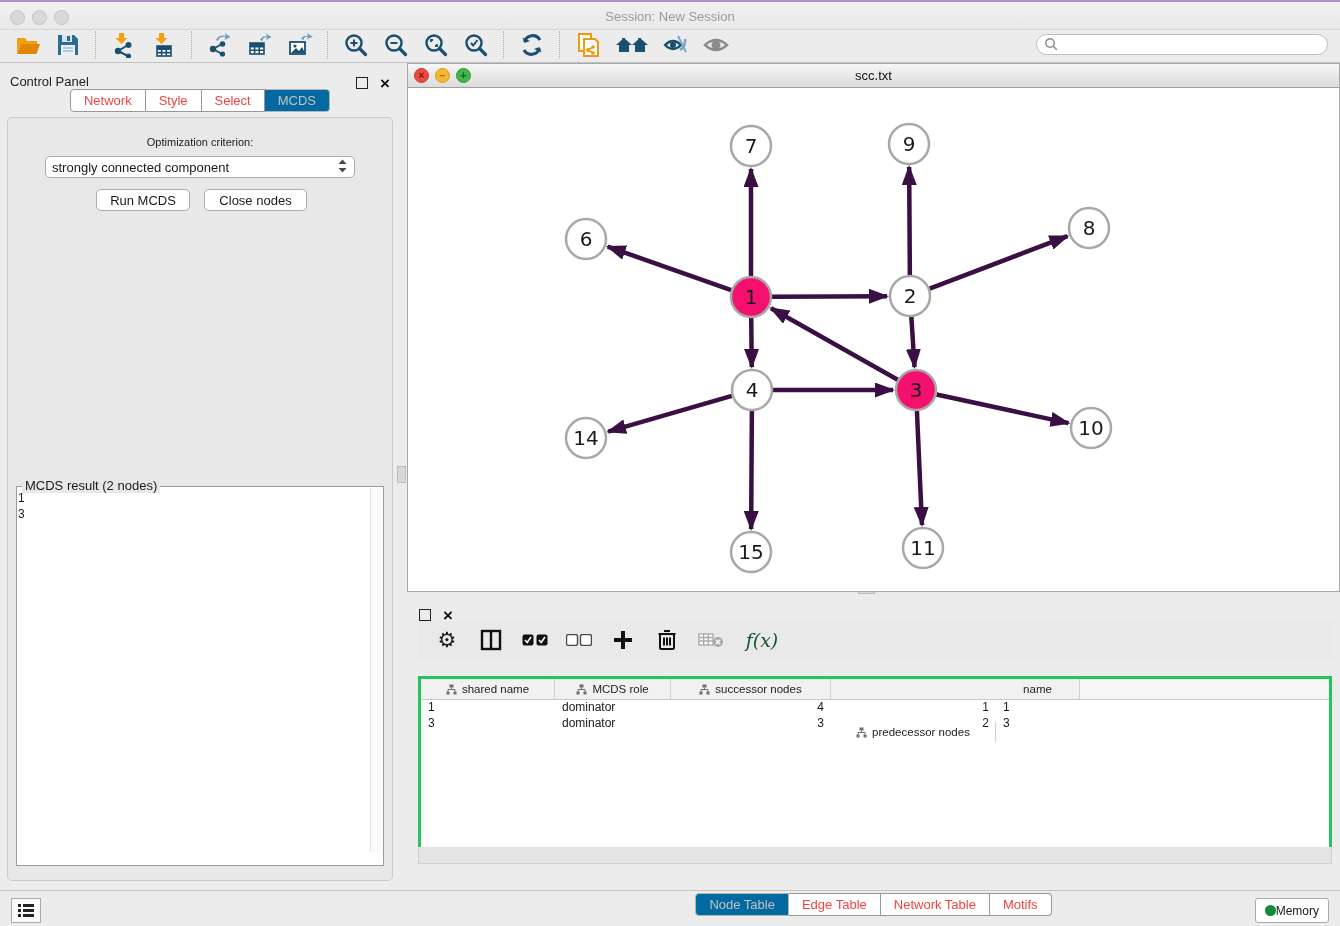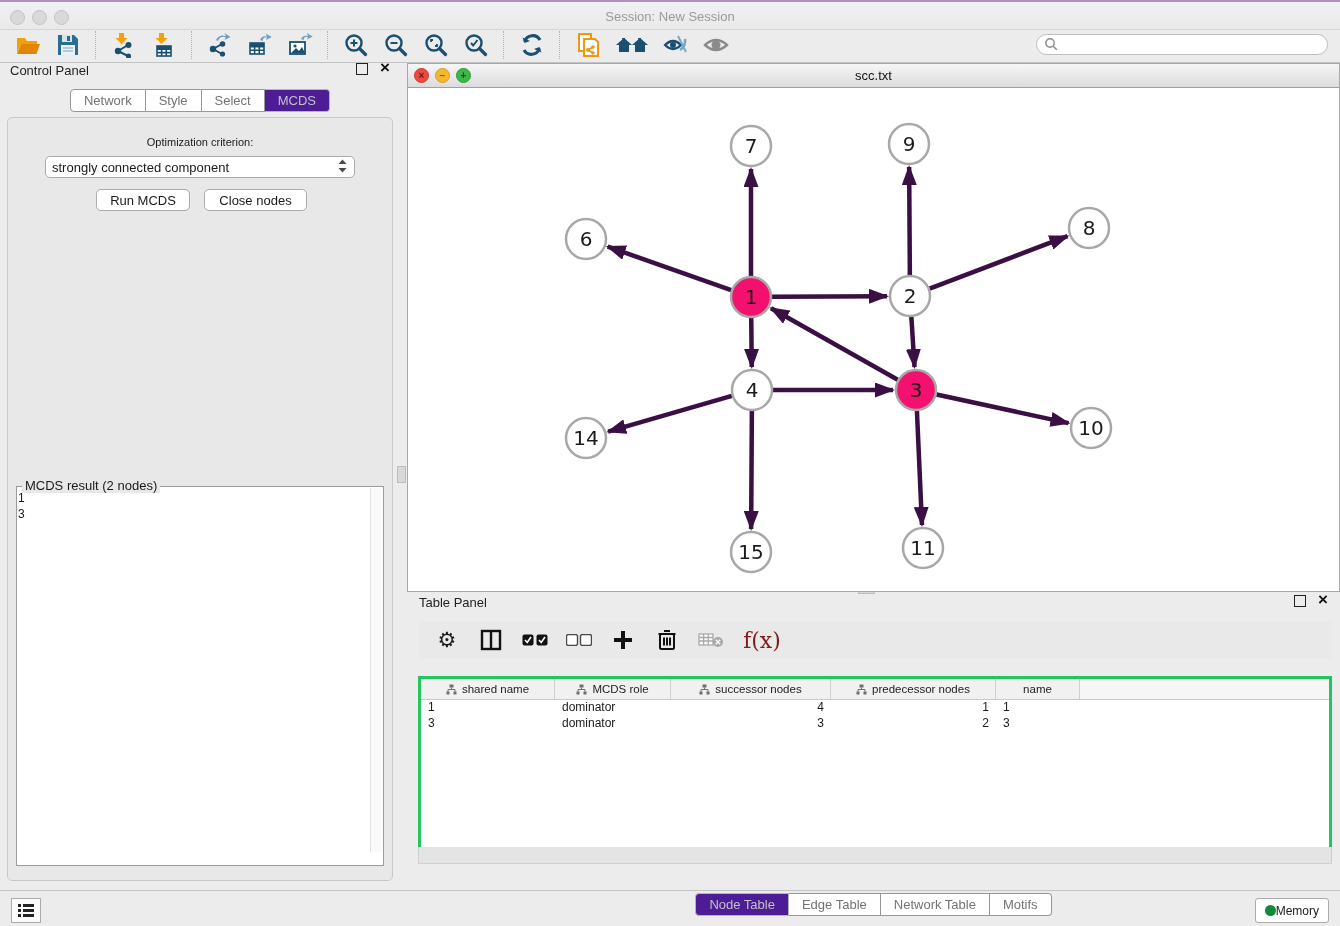--- a/index.html
+++ b/index.html
@@ -13,29 +13,29 @@
   #win-title{left:0;right:0;top:7px;text-align:center;color:#9a9a9a;font-size:13px}
   
   #toolbar{left:0;top:28px;width:1340px;height:35px;border-bottom:1px solid #c2c2c2;display:flex;align-items:center;padding-left:8px;box-sizing:border-box}
   .tbtn{width:30px;height:28px;display:flex;align-items:center;justify-content:center;margin:0 5px;cursor:default}
   .tsep{width:1px;height:28px;margin:0 7px;border-left:1px dotted #b0b0b0}
   #searchbox{position:absolute;right:12px;top:34px;width:292px;height:21px;border:1px solid #bdbdbd;border-radius:11px;
              background:#fff;display:flex;align-items:center;padding-left:7px;box-sizing:border-box}
   #searchbox input{border:none;outline:none;flex:1;font-size:12px;background:transparent;height:16px}
   
   #control-panel{left:0;top:63px;width:400px;height:827px}
-  .panel-head{height:26px;display:flex;align-items:flex-start;padding:0 10px}
+  .panel-head{height:26px;display:flex;align-items:flex-end;padding:0 10px}
   .panel-title{font-size:13px;color:#222;flex:1}
   .float-ic{width:10px;height:10px;border:1.5px solid #222;display:inline-block;margin-right:12px}
   .close-ic{font-size:17px;font-weight:900;color:#111;line-height:10px}
   .tabrow{display:flex;justify-content:center;position:relative;z-index:2}
-  .tab{font-size:13px;padding:3px 13px;background:#fff;border:1px solid #979797;border-left:none;color:#737373}
+  .tab{font-size:13px;padding:3px 13px;background:#fff;border:1px solid #979797;border-left:none;color:#ef4444}
   .tab:first-child{border-left:1px solid #979797;border-radius:4px 0 0 4px}
   .tab:last-child{border-radius:0 4px 4px 0}
-  .tab.sel{background:#4c1d95;color:#c2c2c2;border-color:#b5b5b5}
+  .tab.sel{background:#0369a1;color:#c2c2c2;border-color:#b5b5b5}
   .panel-body{background:#e8e8e8;border:1px solid #c9c9c9;border-radius:5px}
   #cp-body{left:7px;top:54px;width:384px;height:762px}
   #opt-label{width:100%;text-align:center;top:18px;font-size:11px}
   #criterion{left:37px;top:38px;width:310px;height:22px;background:#fff;border:1px solid #ababab;border-radius:5px;
              display:flex;align-items:center;padding:0 6px;box-sizing:border-box;font-size:13px}
   #criterion .chev{margin-left:auto}
   .btn{background:#fff;border:1px solid #ababab;border-radius:5px;font-size:13px;height:22px;display:flex;align-items:center;justify-content:center;box-sizing:border-box}
   #run-btn{left:88px;top:71px;width:94px}
   #close-btn{left:196px;top:71px;width:103px}
   #result-fs{left:8px;top:368px;width:366px;height:378px;border:1px solid #9c9c9c;background:#fff}
@@ -54,21 +54,21 @@
   #tl-max{background:#3fb54a;border:1px solid #2f9a39;color:#145e1a}
   #net-title{position:absolute;left:0;right:0;text-align:center;font-size:13px;color:#111}
   #graph-canvas{left:0;top:23px;width:931px;height:504px}
   
   .splitter{background:#d8d8d8;border:1px solid #bdbdbd}
   
   #table-panel{left:407px;top:595px;width:933px;height:295px}
   #tp-toolbar{left:11px;top:26px;right:8px;height:38px;background:#e9e9e9;display:flex;align-items:center;padding-left:14px}
   .tpbtn{margin-right:14px;display:flex;align-items:center;justify-content:center;width:30px;height:30px}
   .gear-glyph{font-size:21px;color:#1c1c1c;font-family:"DejaVu Sans",sans-serif}
-  .fx{font-family:"DejaVu Serif",serif;font-size:22px;color:#7f1d1d}
+  .fx{font-family:"DejaVu Serif",serif;font-style:italic;font-size:19px;color:#14532d}
   #tbl{left:11px;top:81px;right:8px;height:170px;background:#fff;border:3px solid #22c55e;overflow:hidden}
   .th-row{display:flex;height:20px;background:#f1f1f1;border-bottom:1px solid #c9c9c9}
   .th{display:flex;align-items:center;justify-content:center;gap:5px;font-size:11.5px;color:#222;
       border-right:1px solid #cfcfcf;box-sizing:border-box;height:20px}
   .td-row{display:flex;height:16px;font-size:12px}
   .td{box-sizing:border-box;padding:0 7px;overflow:hidden;white-space:nowrap}
   #tbl-strip{left:11px;top:252px;right:8px;height:16px;background:#e4e4e4;border:1px solid #cfcfcf;border-top:none}
   #tp-tabs{left:0;right:0;top:272px;display:flex;justify-content:center}
   
   #statusbar{left:0;top:890px;width:1340px;height:36px;border-top:1px solid #c3c3c3;background:#ececec}
@@ -344,21 +344,20 @@
       </g>
       <g>
         <circle cx="515" cy="461" r="20" fill="#ffffff" stroke="#a8a8a8" stroke-width="2.5"></circle>
         <text x="515" y="468" text-anchor="middle" font-size="20" font-family="&quot;DejaVu Sans&quot;,sans-serif" fill="#1a1a1a">11</text>
       </g>
     </svg>
 </div>
 
 <div class="abs" id="table-panel">
   <div class="panel-head" style="padding:0 12px">
-    <span class="panel-title">Table Panel</span>
     <span class="float-ic"></span>
     <span class="close-ic">×</span>
   </div>
   <div class="abs" id="tp-toolbar">
     <div class="tpbtn">
         <span class="gear-glyph">⚙</span>
       </div>
     <div class="tpbtn">
       <svg width="22" height="22" viewBox="0 0 22 22">
           <rect x="2" y="2" width="18" height="18" fill="none" stroke="#111" stroke-width="2.4"></rect>
@@ -432,21 +431,21 @@
           <svg width="11" height="11" viewBox="0 0 11 11">
             <g fill="none" stroke="#6e6e6e">
               <path d="M5.5 3.5v2M2 7.5V5.5h7v2"></path>
             </g>
             <rect x="3.5" y="0.5" width="4" height="3" fill="#6e6e6e"></rect>
             <rect x="0.5" y="7.5" width="3" height="3" fill="#6e6e6e"></rect>
             <rect x="7.5" y="7.5" width="3" height="3" fill="#6e6e6e"></rect>
           </svg>
           <span>successor nodes</span>
         </div>
-        <div class="th" style="width: 165px;">
+        <div class="th" style="width: 165px; margin-top: 43px;">
           <svg width="11" height="11" viewBox="0 0 11 11">
             <g fill="none" stroke="#6e6e6e">
               <path d="M5.5 3.5v2M2 7.5V5.5h7v2"></path>
             </g>
             <rect x="3.5" y="0.5" width="4" height="3" fill="#6e6e6e"></rect>
             <rect x="0.5" y="7.5" width="3" height="3" fill="#6e6e6e"></rect>
             <rect x="7.5" y="7.5" width="3" height="3" fill="#6e6e6e"></rect>
           </svg>
           <span>predecessor nodes</span>
         </div>

